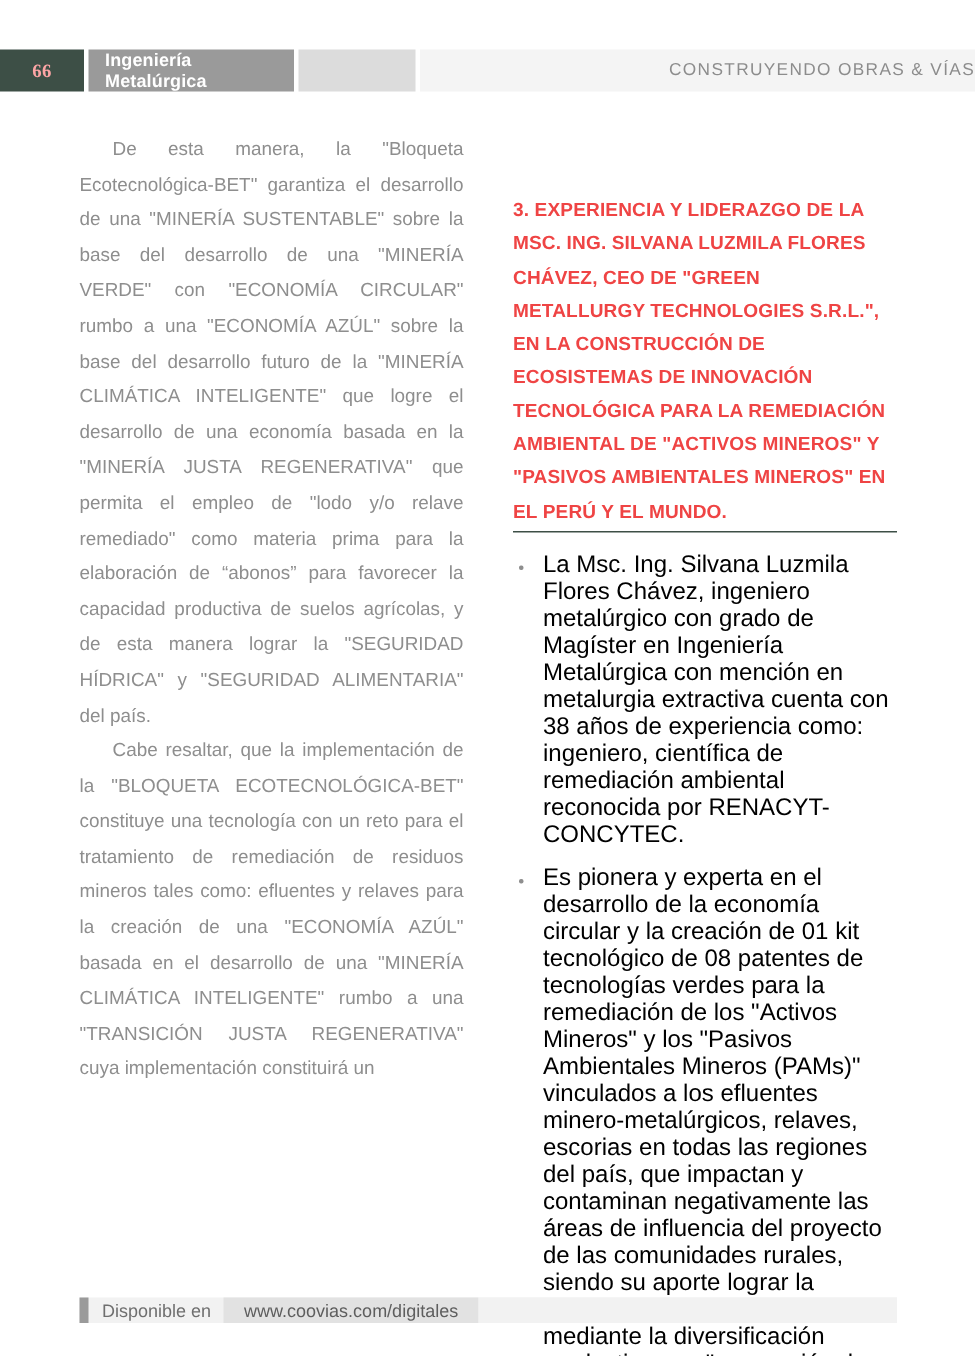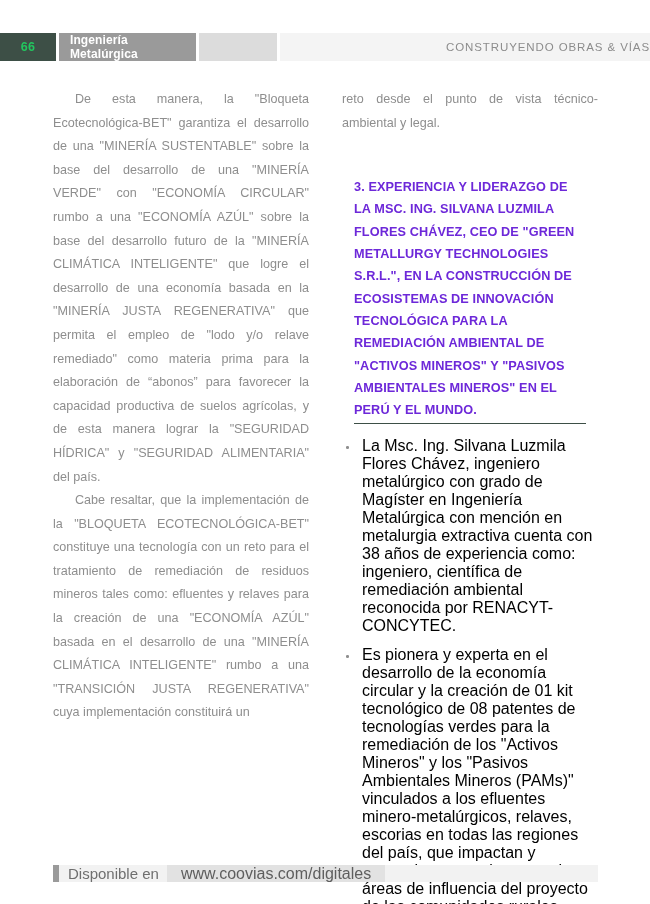--- a/index.html
+++ b/index.html
@@ -28,27 +28,28 @@
     left: 0;
     top: 33px;
     width: 650px;
     height: 28px;
     display: flex;
     align-items: stretch;
   }
   .hdr-folio {
     width: 56px;
     background: #3d4f46;
-    color: #22c55e;
+    color: #fca5a5;
     font-size: 12.5px;
     font-weight: bold;
     display: flex;
     align-items: center;
     justify-content: center;
     letter-spacing: .2px;
+    font-family: Liberation Serif, serif;
   }
   .hdr-gap {
     width: 3px;
     background: #ffffff;
   }
   .hdr-section {
     width: 137px;
     background: #9a9a9a;
     color: #ffffff;
     font-size: 12px;
@@ -100,22 +101,22 @@
     text-align: justify;
     text-justify: inter-word;
     hyphens: none;
   }
   p.body.indent {
     text-indent: 22px;
   }
 
   
   .section-heading {
-    margin: 12px;
-    color: #6d28d9;
+    margin: 0;
+    color: #ef4444;
     font-size: 12.7px;
     font-weight: bold;
     line-height: 22.3px;
     letter-spacing: .1px;
     padding-bottom: 2px;
     border-bottom: 1.6px solid #3d4f46;
     margin-top: 41px;
     margin-bottom: 13px;
   }
 
@@ -153,30 +154,30 @@
     display: flex;
     align-items: stretch;
     background: #f2f2f2;
   }
   .ftr-tick {
     width: 6px;
     background: #9a9a9a;
   }
   .ftr-label {
     color: #6f6f6f;
-    font-size: 15px;
+    font-size: 12px;
     display: flex;
     align-items: center;
     padding: 0 8px 0 9px;
     white-space: nowrap;
   }
   .ftr-url {
     background: #e2e2e2;
     color: #5e5e5e;
-    font-size: 16px;
+    font-size: 12px;
     display: flex;
     align-items: center;
     padding: 0 14px;
     white-space: nowrap;
   }
   .ftr-tail {
     flex: 1;
     background: #f2f2f2;
   }
 </style>
@@ -196,21 +197,20 @@
   </div>
 
   <div class="columns">
 
     <div class="col">
       <p class="body indent">De esta manera, la "Bloqueta Ecotecnológica-BET" garantiza el desarrollo de una "MINERÍA SUSTENTABLE" sobre la base del desarrollo de una "MINERÍA VERDE" con "ECONOMÍA CIRCULAR" rumbo a una "ECONOMÍA AZÚL" sobre la base del desarrollo futuro de la "MINERÍA CLIMÁTICA INTELIGENTE" que logre el desarrollo de una economía basada en la "MINERÍA JUSTA REGENERATIVA" que permita el empleo de "lodo y/o relave remediado" como materia prima para la elaboración de “abonos” para favorecer la capacidad productiva de suelos agrícolas, y de esta manera lograr la "SEGURIDAD HÍDRICA" y "SEGURIDAD ALIMENTARIA" del país.</p>
       <p class="body indent">Cabe resaltar, que la implementación de la "BLOQUETA ECOTECNOLÓGICA-BET" constituye una tecnología con un reto para el tratamiento de remediación de residuos mineros tales como: efluentes y relaves para la creación de una "ECONOMÍA AZÚL" basada en el desarrollo de una "MINERÍA CLIMÁTICA INTELIGENTE" rumbo a una "TRANSICIÓN JUSTA REGENERATIVA" cuya implementación constituirá un</p>
     </div>
 
     <div class="col">
-      <p class="body">reto desde el punto de vista técnico-ambiental y legal.</p>
 
       <h2 class="section-heading">3. EXPERIENCIA Y LIDERAZGO DE LA MSC. ING. SILVANA LUZMILA FLORES CHÁVEZ, CEO DE "GREEN METALLURGY TECHNOLOGIES S.R.L.", EN LA CONSTRUCCIÓN DE ECOSISTEMAS DE INNOVACIÓN TECNOLÓGICA PARA LA REMEDIACIÓN AMBIENTAL DE "ACTIVOS MINEROS" Y "PASIVOS AMBIENTALES MINEROS" EN EL PERÚ Y EL MUNDO.</h2>
 
       <ul class="bullets">
         <li>
           <span class="bullet-dot"></span>
           <span class="body">La Msc. Ing. Silvana Luzmila Flores Chávez, ingeniero metalúrgico con grado de Magíster en Ingeniería Metalúrgica con mención en metalurgia extractiva cuenta con 38 años de experiencia como: ingeniero, científica de remediación ambiental reconocida por RENACYT-CONCYTEC.</span>
         </li>
         <li>
           <span class="bullet-dot"></span>

